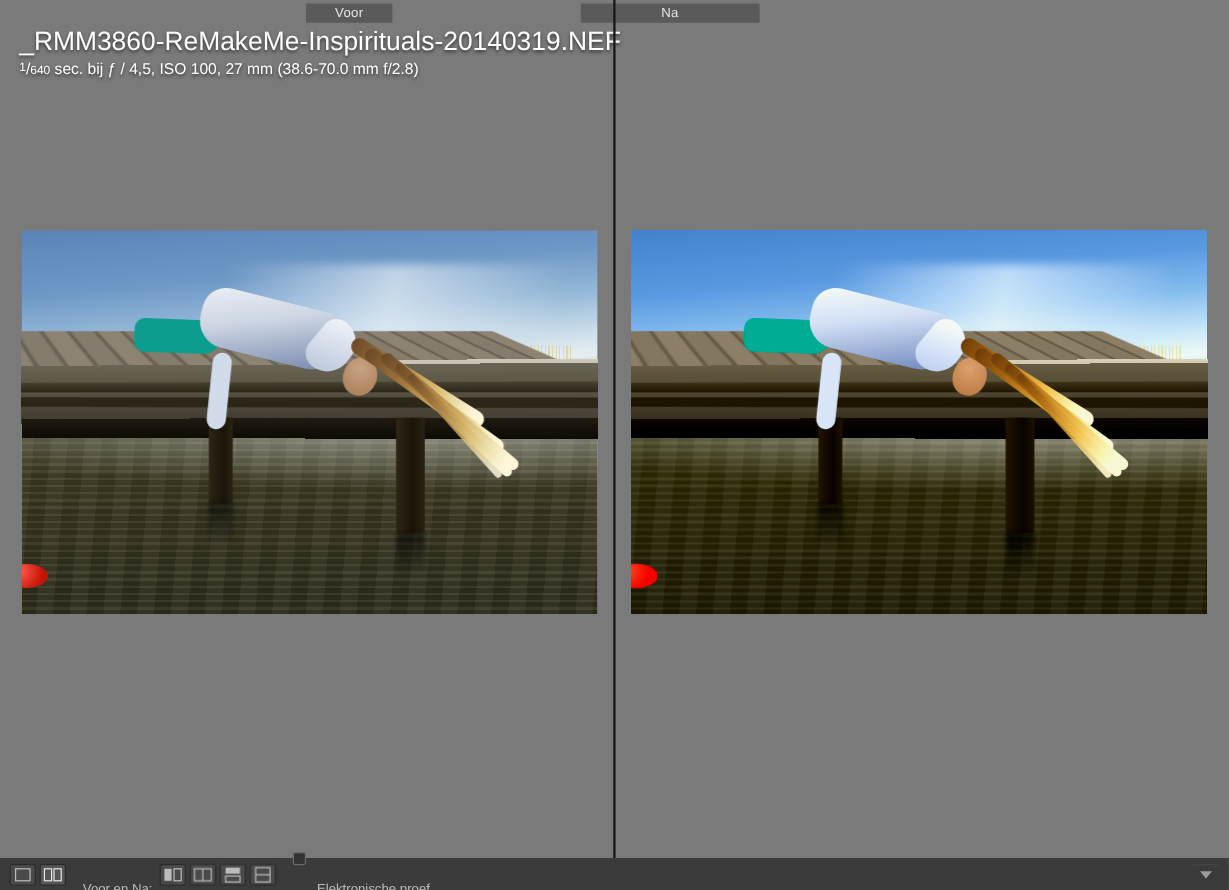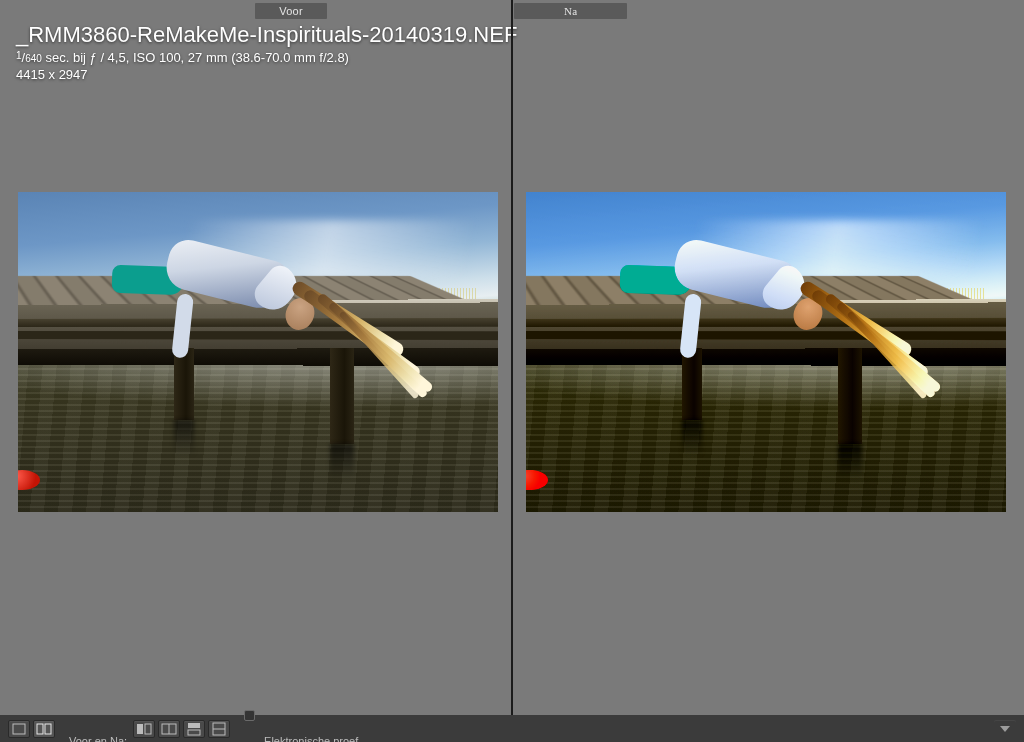--- a/index.html
+++ b/index.html
@@ -29,21 +29,21 @@
     position: absolute;
     top: 3px;
     font-size: 11px; color: #e4e4e4;
     background: #5a5a5a;
     padding: 2px 24px;
     border-radius: 1px;
     text-align: center;
     letter-spacing: 0.3px;
   }
   .state-label.voor { right: 513px; }
-  .state-label.na   { left: 514px; padding: 2px 50px; font-family: Liberation Serif, serif; }
+  .state-label.na   { left: 484px; padding: 2px 67px; }
 
   
   .divider {
     position: absolute; top:0; bottom:0;
     left: 511px; width: 2px;
     background: #1b1b1b;
   }
 
   
   .info {
@@ -209,21 +209,20 @@
 <div class="canvas">
 
   <div class="state-label voor">Voor</div>
   <div class="state-label na">Na</div>
 
   <div class="info">
     <div class="filename">_RMM3860-ReMakeMe-Inspirituals-20140319.NEF</div>
     <div class="meta">
       <span class="fr-num">1</span>/<span class="fr-den">640</span><span> sec. bij ƒ / 4,5, ISO 100, 27 mm (38.6-70.0 mm f/2.8)</span>
     </div>
-    <div class="dims">4415 x 2947</div>
   </div>
 
   <div class="pane left">
     <div class="scene">
       <div class="clouds"></div>
       <div class="horizon"></div>
       <div class="reeds"></div>
       <div class="water"></div>
       <div class="dock-top near"></div>
       <div class="dock-top"></div>

